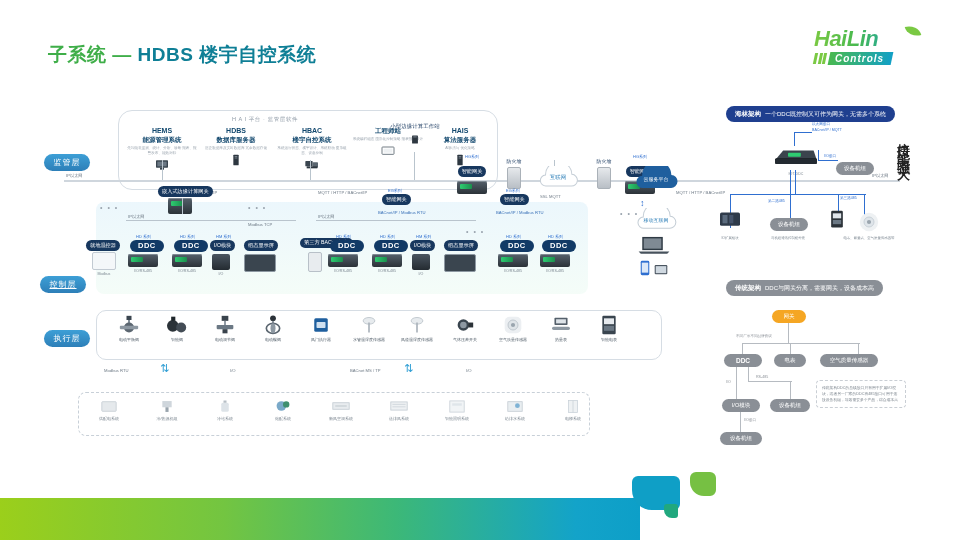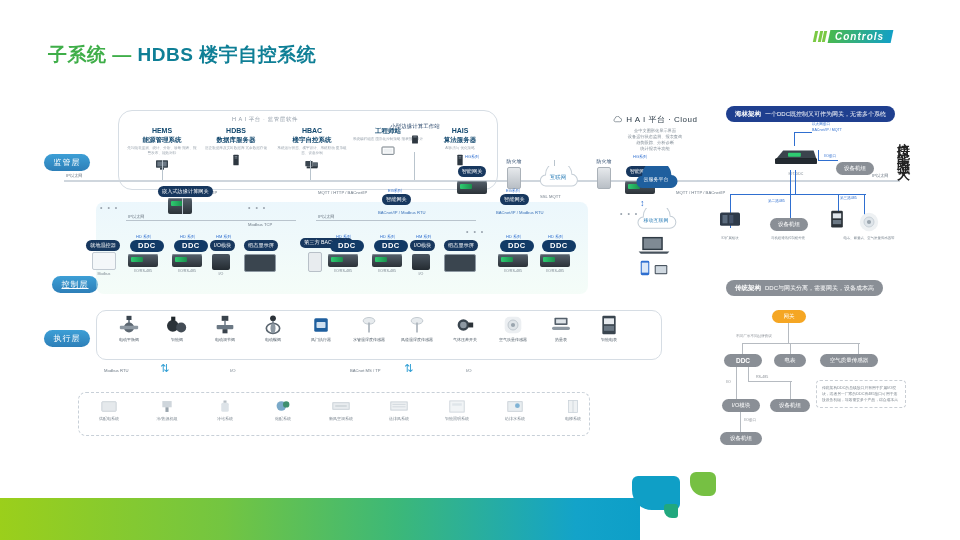--- a/index.html
+++ b/index.html
@@ -148,34 +148,38 @@
 </style>
 </head>
 <body>
 
 <div class="page-title">
   <span class="t-green">子系统 —</span>
   <span class="t-teal">HDBS 楼宇自控系统</span>
 </div>
 
 <div class="logo">
+  <div style="position:relative;">
+    <div class="logo-txt">HaiLin</div>
+    <div class="logo-leaf"></div>
+  </div>
   <div class="logo-sub">
     <span class="logo-bars">
         <i></i>
         <i></i>
         <i></i>
       </span>
     <span class="logo-ctrl"><span>Controls</span></span>
   </div>
 </div>
 
 <div class="canvas">
 
   <div class="layer-pill" style="left:44px;top:62px;">监管层</div>
-  <div class="layer-pill" style="left:52px;top:184px;text-decoration:underline;">控制层</div>
+  <div class="layer-pill" style="left:40px;top:184px;text-decoration:underline;">控制层</div>
   <div class="layer-pill" style="left:44px;top:238px;">执行层</div>
 
   <div class="sup-card"></div>
   <div class="sup-cloudlabel">H A I 平台 · 监管层软件</div>
 
   <div class="sup-item" style="left:126px;">
     <div class="nm">HEMS</div>
     <div class="nm2">能源管理系统</div>
     <div class="ds">先理能耗监测、统计、分析、诊断
 报表、报警发布、能效对标</div>
@@ -234,32 +238,20 @@
   </div>
 
   <div style="position:absolute;left:380px;top:30px;width:70px;text-align:center;">
     <div style="font-size:5.5px;color:#17375e;line-height:8px;">小型边缘计算工作站</div>
     <svg width="14" height="11" viewBox="0 0 24 18" style="margin-top:4px;">
       <rect x="7" y="2" width="10" height="14" rx="1" fill="#2d3740"></rect>
       <rect x="9" y="4" width="6" height="1.2" fill="#96a1ab"></rect>
     </svg>
   </div>
 
-  <div style="position:absolute;left:596px;top:22px;width:118px;text-align:center;">
-    <div style="font-size:8px;color:#2b3a46;letter-spacing:.5px;">
-      <svg width="9" height="7" viewBox="0 0 20 14" style="vertical-align:middle;margin-right:2px;">
-        <path d="M5 12h10a4 4 0 0 0 .4-8A5.5 5.5 0 0 0 4.6 5 3.6 3.6 0 0 0 5 12z" fill="none" stroke="#5d6973" stroke-width="1.4"></path>
-      </svg>
-      <span>H A I 平台 · Cloud</span>
-    </div>
-    <div style="font-size:4.2px;color:#7f8a94;line-height:6px;margin-top:3px;white-space:pre-line;">全中文图形化显示界面
-设备运行状态监测、报表查询
-趋势跟踪、分析诊断
-统计报表等功能</div>
-  </div>
 
   <div class="bus" style="left:64px;top:88px;width:836px;"></div>
   <div class="proto" style="left:66px;top:81px;">IP以太网</div>
   <div class="proto" style="left:872px;top:81px;">IP以太网</div>
 
   <div class="vline" style="left:162px;top:68px;height:20px;"></div>
   <div class="vline" style="left:310px;top:68px;height:20px;"></div>
   <div class="vline" style="left:414px;top:60px;height:28px;"></div>
   <div class="vline" style="left:554px;top:68px;height:20px;"></div>
 

